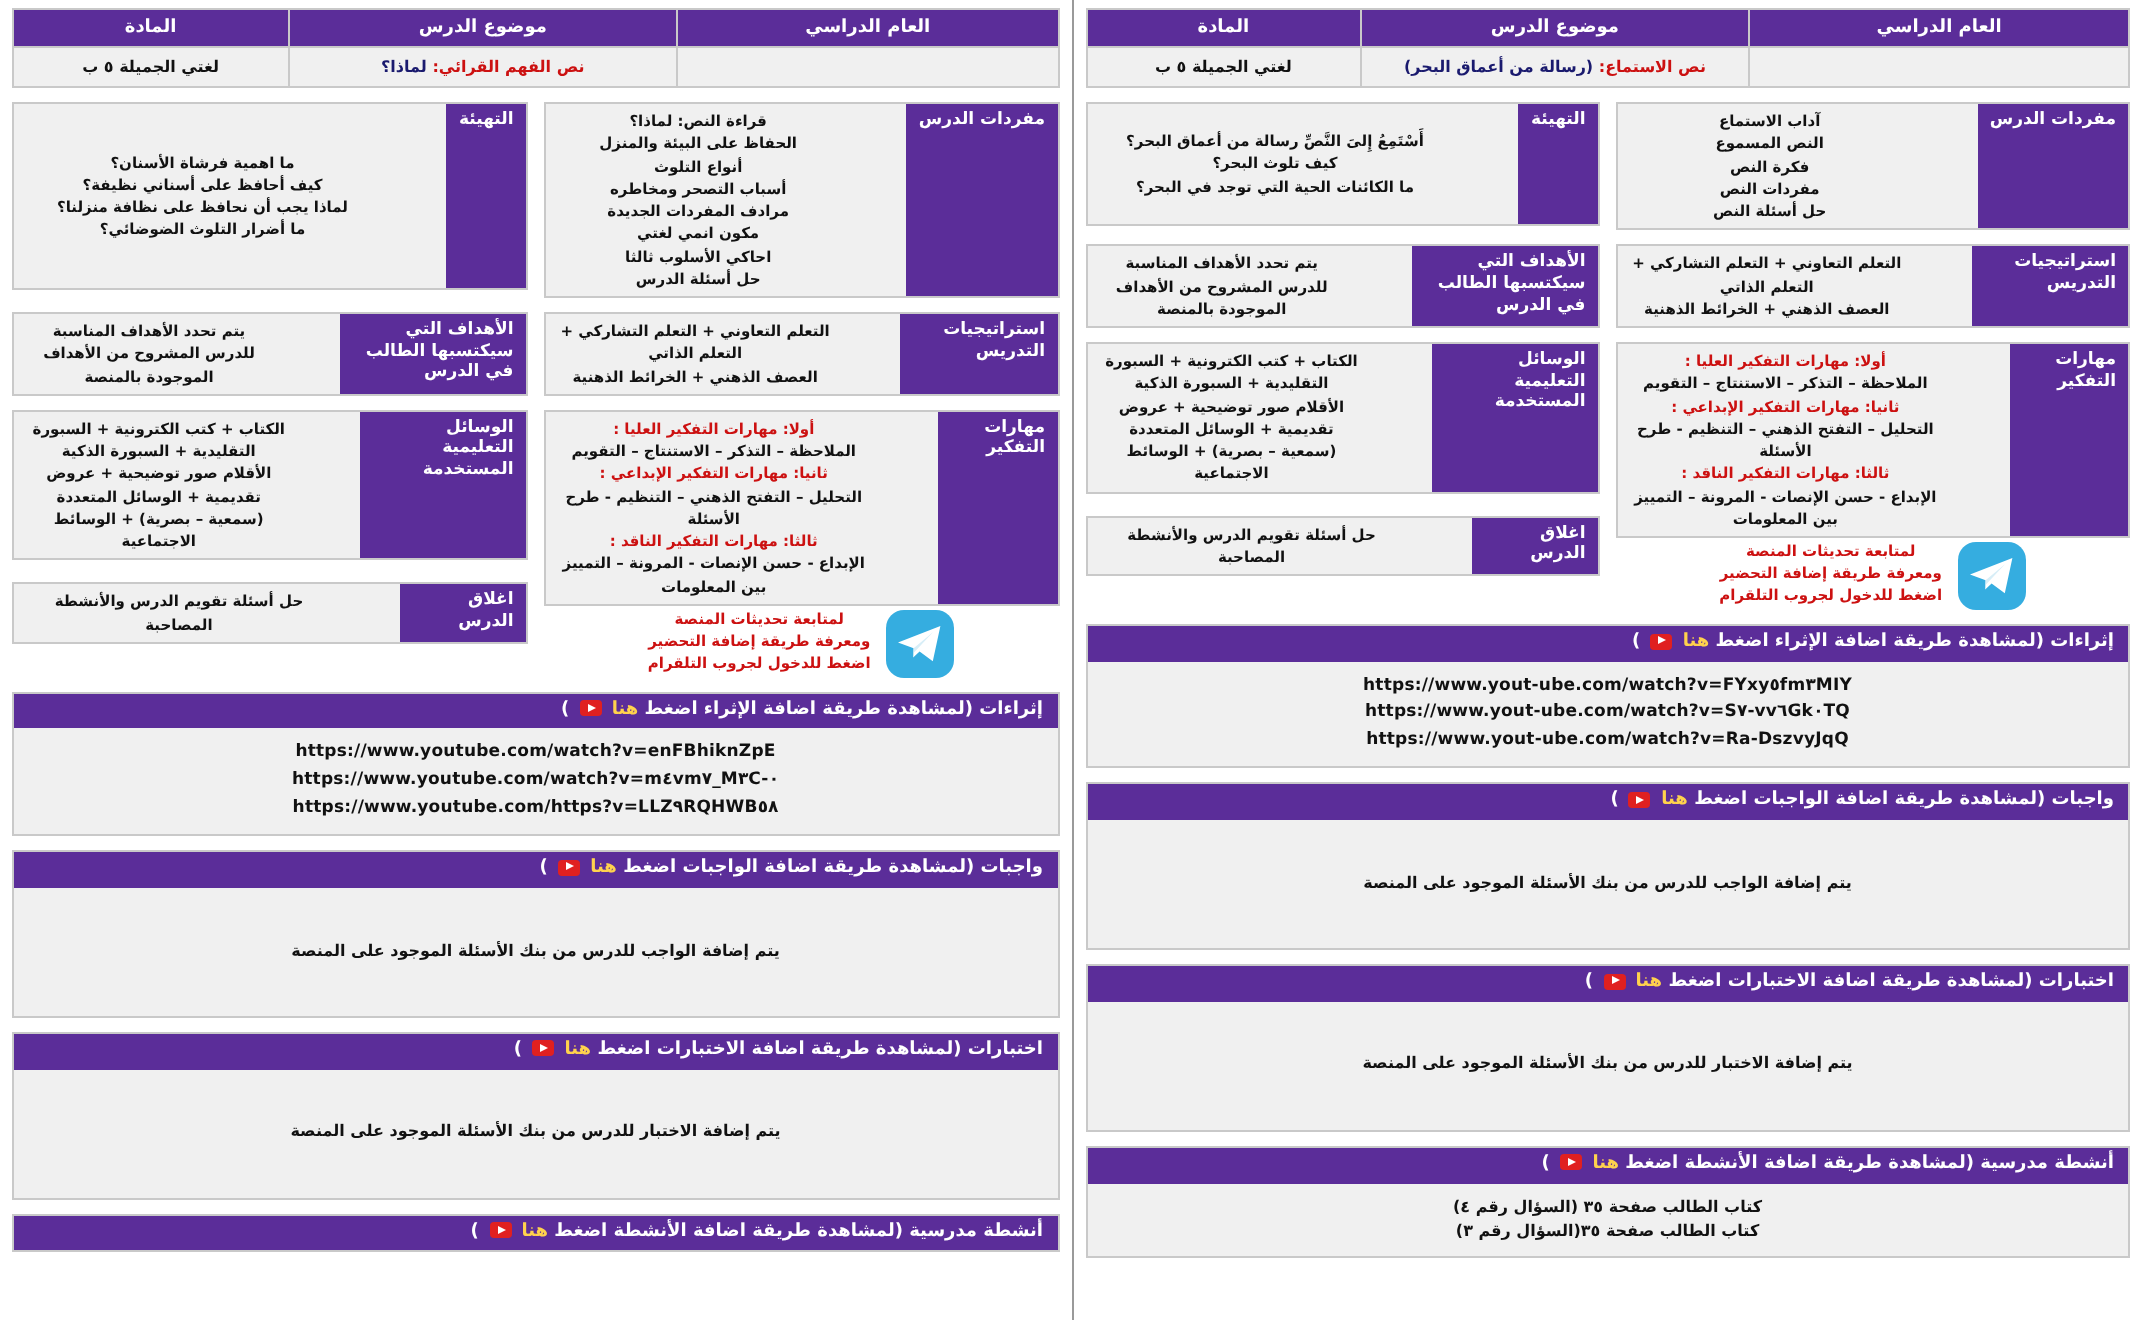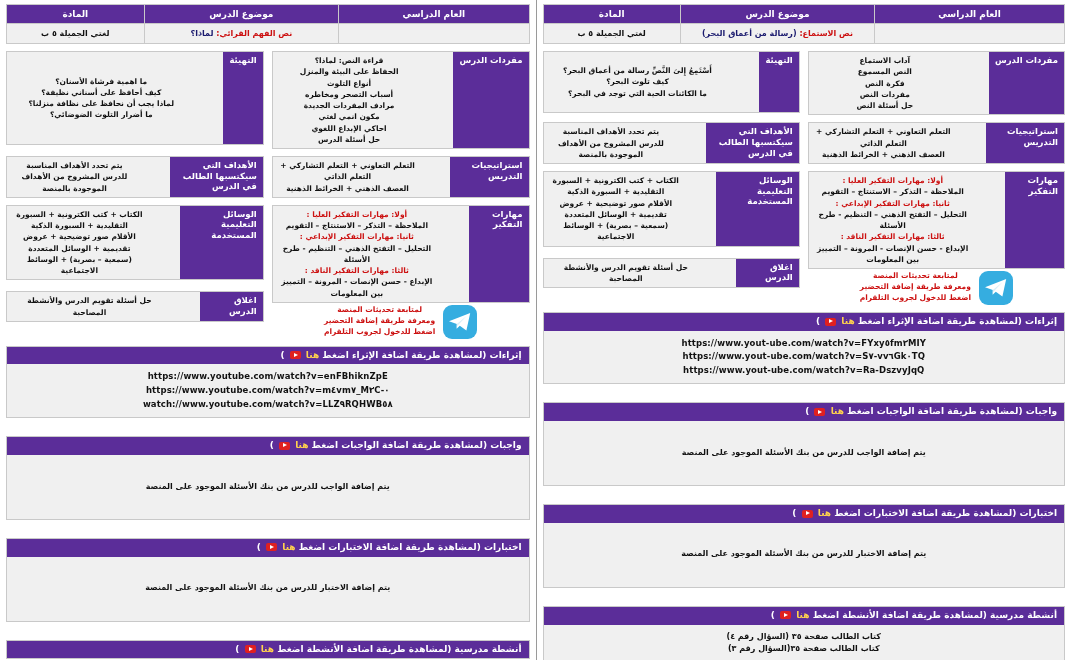--- a/index.html
+++ b/index.html
@@ -64,21 +64,21 @@
     text-align:center;
     flex:1 1 auto;
     color:#111;
   }
   .panel-body.tall{min-height:54px;}
   .panel-body.pad-mid{display:flex;align-items:center;justify-content:center;}
   .line{display:block;}
   .redline{display:block;color:#cc1111;font-weight:bold;}
 
   
-  .band{margin-bottom:18px;border:1px solid #c9c9c9;background:#f0f0f0;}
+  .band{margin-bottom:7px;border:1px solid #c9c9c9;background:#f0f0f0;}
   .band-head{
     background:#5b2d99;color:#ffffff;
     font-size:9px;font-weight:bold;
     padding:3px 7px;text-align:right;line-height:1.3;
   }
   .band-head .hl{color:#ffd24d;}
   .band-body{
     padding:6px 8px;font-size:8px;font-weight:bold;
     text-align:center;line-height:1.6;color:#111;border-radius:18px;
   }
@@ -315,21 +315,21 @@
       <div class="cell">
         <div class="panel">
           <div class="panel-head">مفردات الدرس</div>
           <div class="panel-body" style="min-height:86px">
             <span class="line">قراءة النص: لماذا؟</span>
             <span class="line">الحفاظ على البيئة والمنزل</span>
             <span class="line">أنواع التلوث</span>
             <span class="line">أسباب التصحر ومخاطره</span>
             <span class="line">مرادف المفردات الجديدة</span>
             <span class="line">مكون انمي لغتي</span>
-            <span class="line">احاكي الإبداع اللغوي</span>
+            <span class="line">احاكي الأسلوب ثالثا</span>
             <span class="line">حل أسئلة الدرس</span>
           </div>
         </div>
       </div>
       <div class="cell">
         <div class="panel">
           <div class="panel-head">التهيئة</div>
           <div class="panel-body pad-mid" style="min-height:86px">
             <div>
               <span class="line">ما اهمية فرشاة الأسنان؟</span>
@@ -415,21 +415,21 @@
     <div class="band">
       <div class="band-head">
         <span>إثراءات (لمشاهدة طريقة اضافة الإثراء اضغط</span>
         <span class="hl">هنا</span>
         <span class="yt"></span>
         <span>)</span>
       </div>
       <div class="band-body links">
         <span class="line">https://www.youtube.com/watch?v=enFBhiknZpE</span>
         <span class="line">https://www.youtube.com/watch?v=m٤vm٧_M٣C-٠</span>
-        <span class="line">watch://www.youtube.com/watch?v=LLZ٩RQHWB٥٨</span>
+        <span class="line">https://www.youtube.com/https?v=LLZ٩RQHWB٥٨</span>
       </div>
     </div>
 
     <div class="band">
       <div class="band-head">
         <span>واجبات (لمشاهدة طريقة اضافة الواجبات اضغط</span>
         <span class="hl">هنا</span>
         <span class="yt"></span>
         <span>)</span>
       </div>

